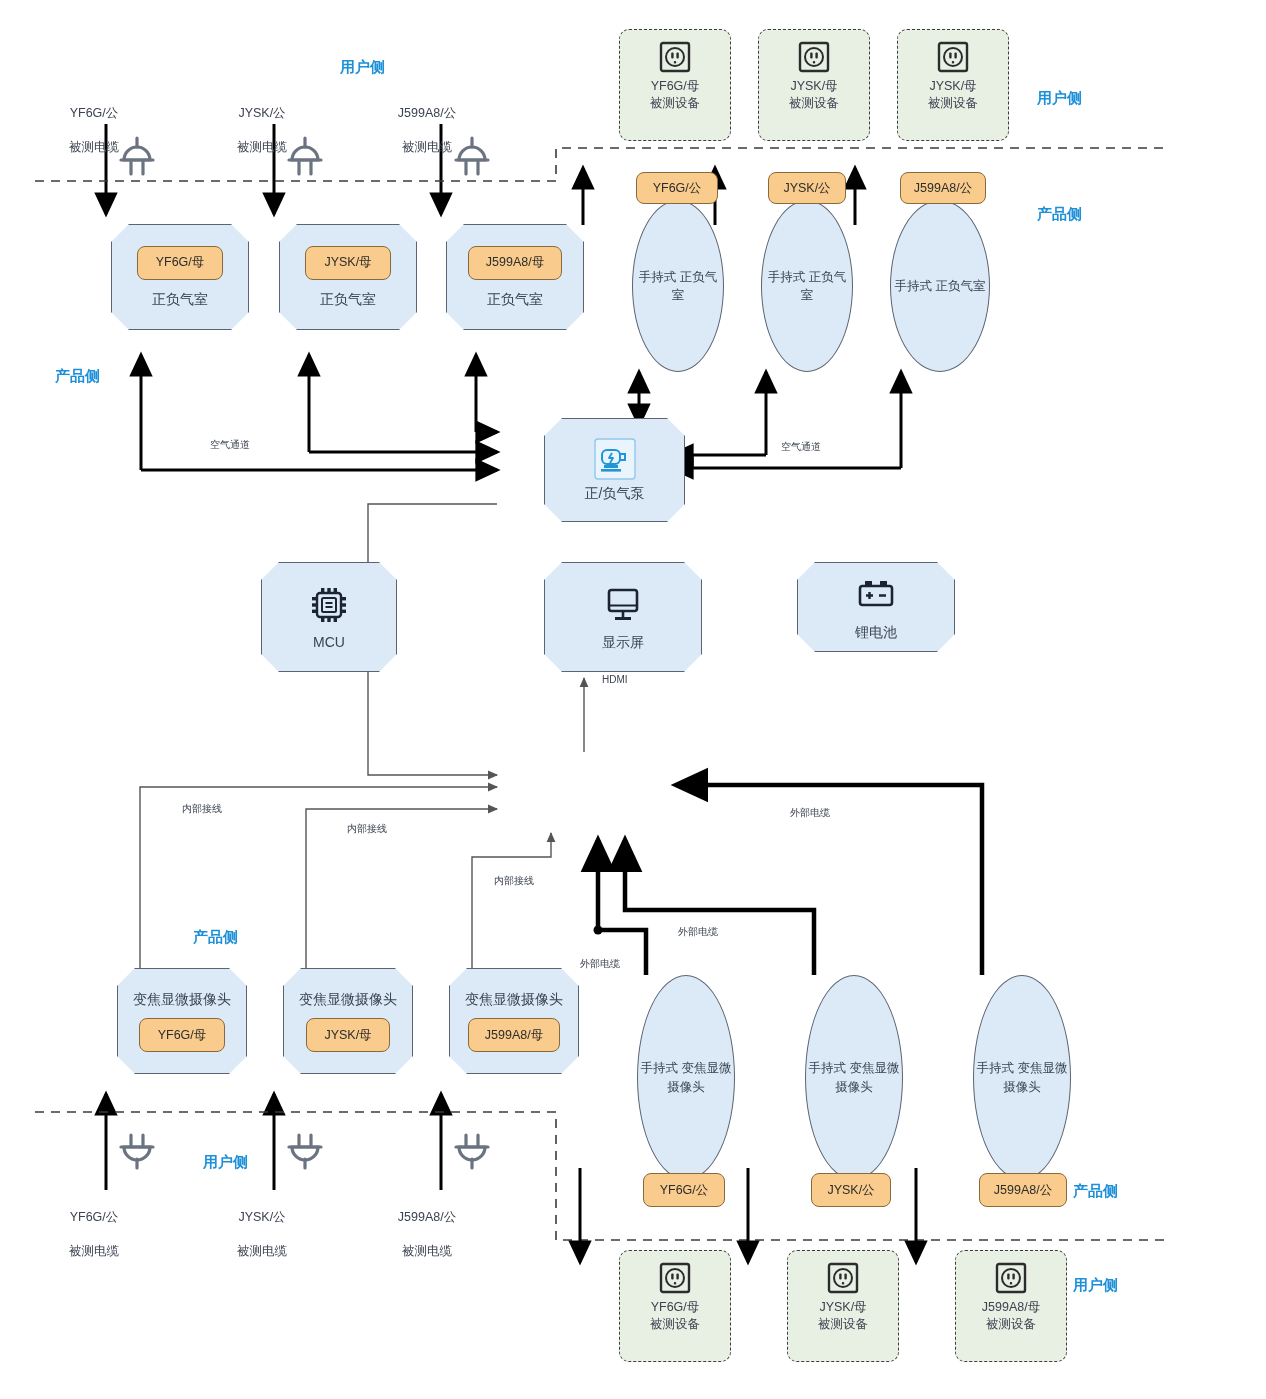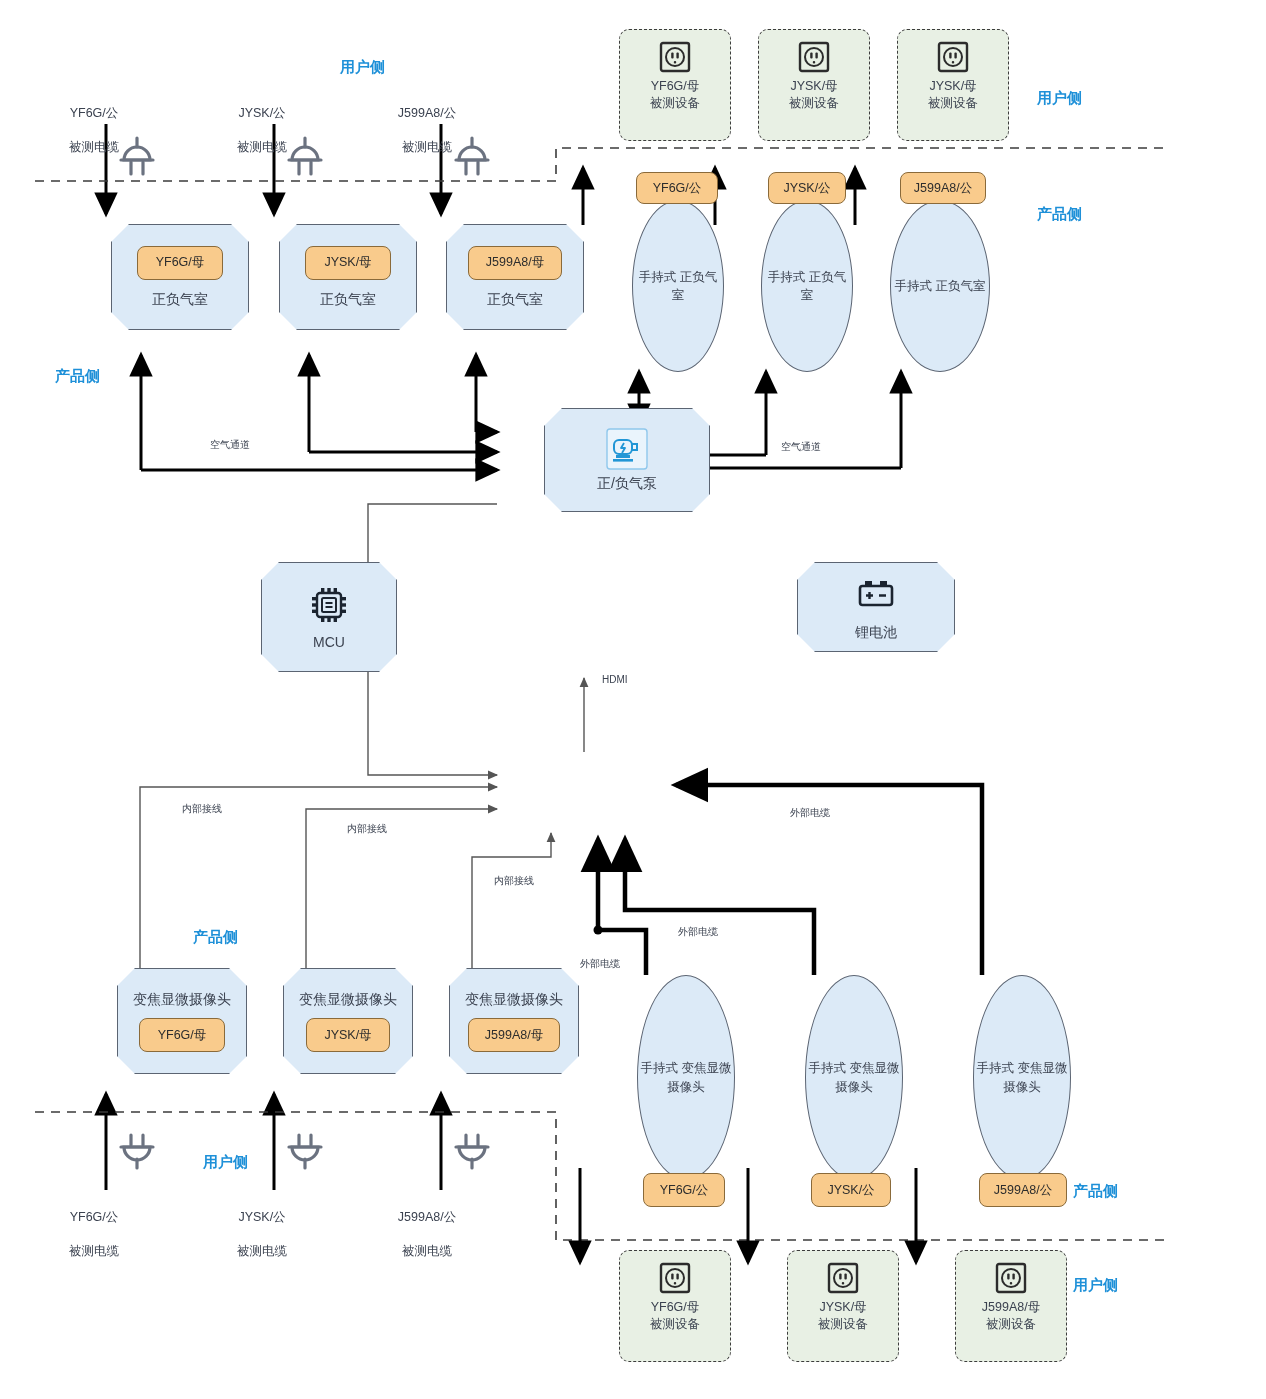--- a/index.html
+++ b/index.html
@@ -256,21 +256,21 @@
 正负气室</div>
   </div>
   <div class="node pill" style="left:729px;top:172px;width:78px;height:32px">JYSK/公</div>
 
   <div class="node ell" style="left:851px;top:200px;width:100px;height:172px">
     <div class="cap">手持式
 正负气室</div>
   </div>
   <div class="node pill" style="left:861px;top:172px;width:86px;height:32px">J599A8/公</div>
 
-  <div class="node oct" style="left:505px;top:408px;width:166px;height:104px">
+  <div class="node oct" style="left:505px;top:418px;width:141px;height:104px">
     <svg class="icon" width="42" height="42" viewBox="0 0 42 42" style="margin-bottom:4px">
       <rect x="1" y="1" width="40" height="40" rx="3" fill="#EAF4FC" stroke="#8FC7EC" stroke-width="1.4"></rect>
       <rect x="8" y="12" width="18" height="14" rx="5" fill="none" stroke="#2196D6" stroke-width="2"></rect>
       <path d="M26,16 h5 v6 h-5" fill="none" stroke="#2196D6" stroke-width="2"></path>
       <path d="M18,15 l-3,5 h4 l-3,5" fill="none" stroke="#2196D6" stroke-width="1.8" stroke-linejoin="round"></path>
       <rect x="10" y="27" width="14" height="3" fill="#2196D6"></rect>
       <rect x="7" y="31" width="20" height="2.6" fill="#2196D6"></rect>
     </svg>
     <div class="cap">正/负气泵</div>
   </div>
@@ -292,20 +292,29 @@
           <rect x="5" y="20.3" width="5" height="3.4"></rect>
           <rect x="5" y="26.6" width="5" height="3.4"></rect>
         <rect x="34" y="14" width="5" height="3.4"></rect>
           <rect x="34" y="20.3" width="5" height="3.4"></rect>
           <rect x="34" y="26.6" width="5" height="3.4"></rect>
       </g>
     </svg>
     <div class="cap">MCU</div>
   </div>
 
+  <div class="node oct" style="left:505px;top:562px;width:158px;height:110px">
+    <svg class="icon" width="44" height="44" viewBox="0 0 44 44" style="margin-bottom:6px">
+      <rect x="8" y="7" width="28" height="21" rx="2.5" fill="none" stroke="#1b2430" stroke-width="2.6"></rect>
+      <line x1="8" y1="22.5" x2="36" y2="22.5" stroke="#1b2430" stroke-width="2.2"></line>
+      <line x1="22" y1="28" x2="22" y2="35" stroke="#1b2430" stroke-width="2.6"></line>
+      <line x1="14" y1="35.5" x2="30" y2="35.5" stroke="#1b2430" stroke-width="2.8"></line>
+    </svg>
+    <div class="cap">显示屏</div>
+  </div>
 
   <div class="node oct" style="left:758px;top:562px;width:158px;height:90px">
     <svg class="icon" width="44" height="44" viewBox="0 0 44 44" style="margin-bottom:6px">
       <rect x="6" y="13" width="32" height="19" rx="2.5" fill="none" stroke="#1b2430" stroke-width="2.6"></rect>
       <rect x="11" y="8" width="7" height="5" fill="#1b2430"></rect>
       <rect x="26" y="8" width="7" height="5" fill="#1b2430"></rect>
       <line x1="12" y1="22.5" x2="19" y2="22.5" stroke="#1b2430" stroke-width="2.4"></line>
       <line x1="15.5" y1="19" x2="15.5" y2="26" stroke="#1b2430" stroke-width="2.4"></line>
       <line x1="25" y1="22.5" x2="32" y2="22.5" stroke="#1b2430" stroke-width="2.4"></line>
     </svg>

